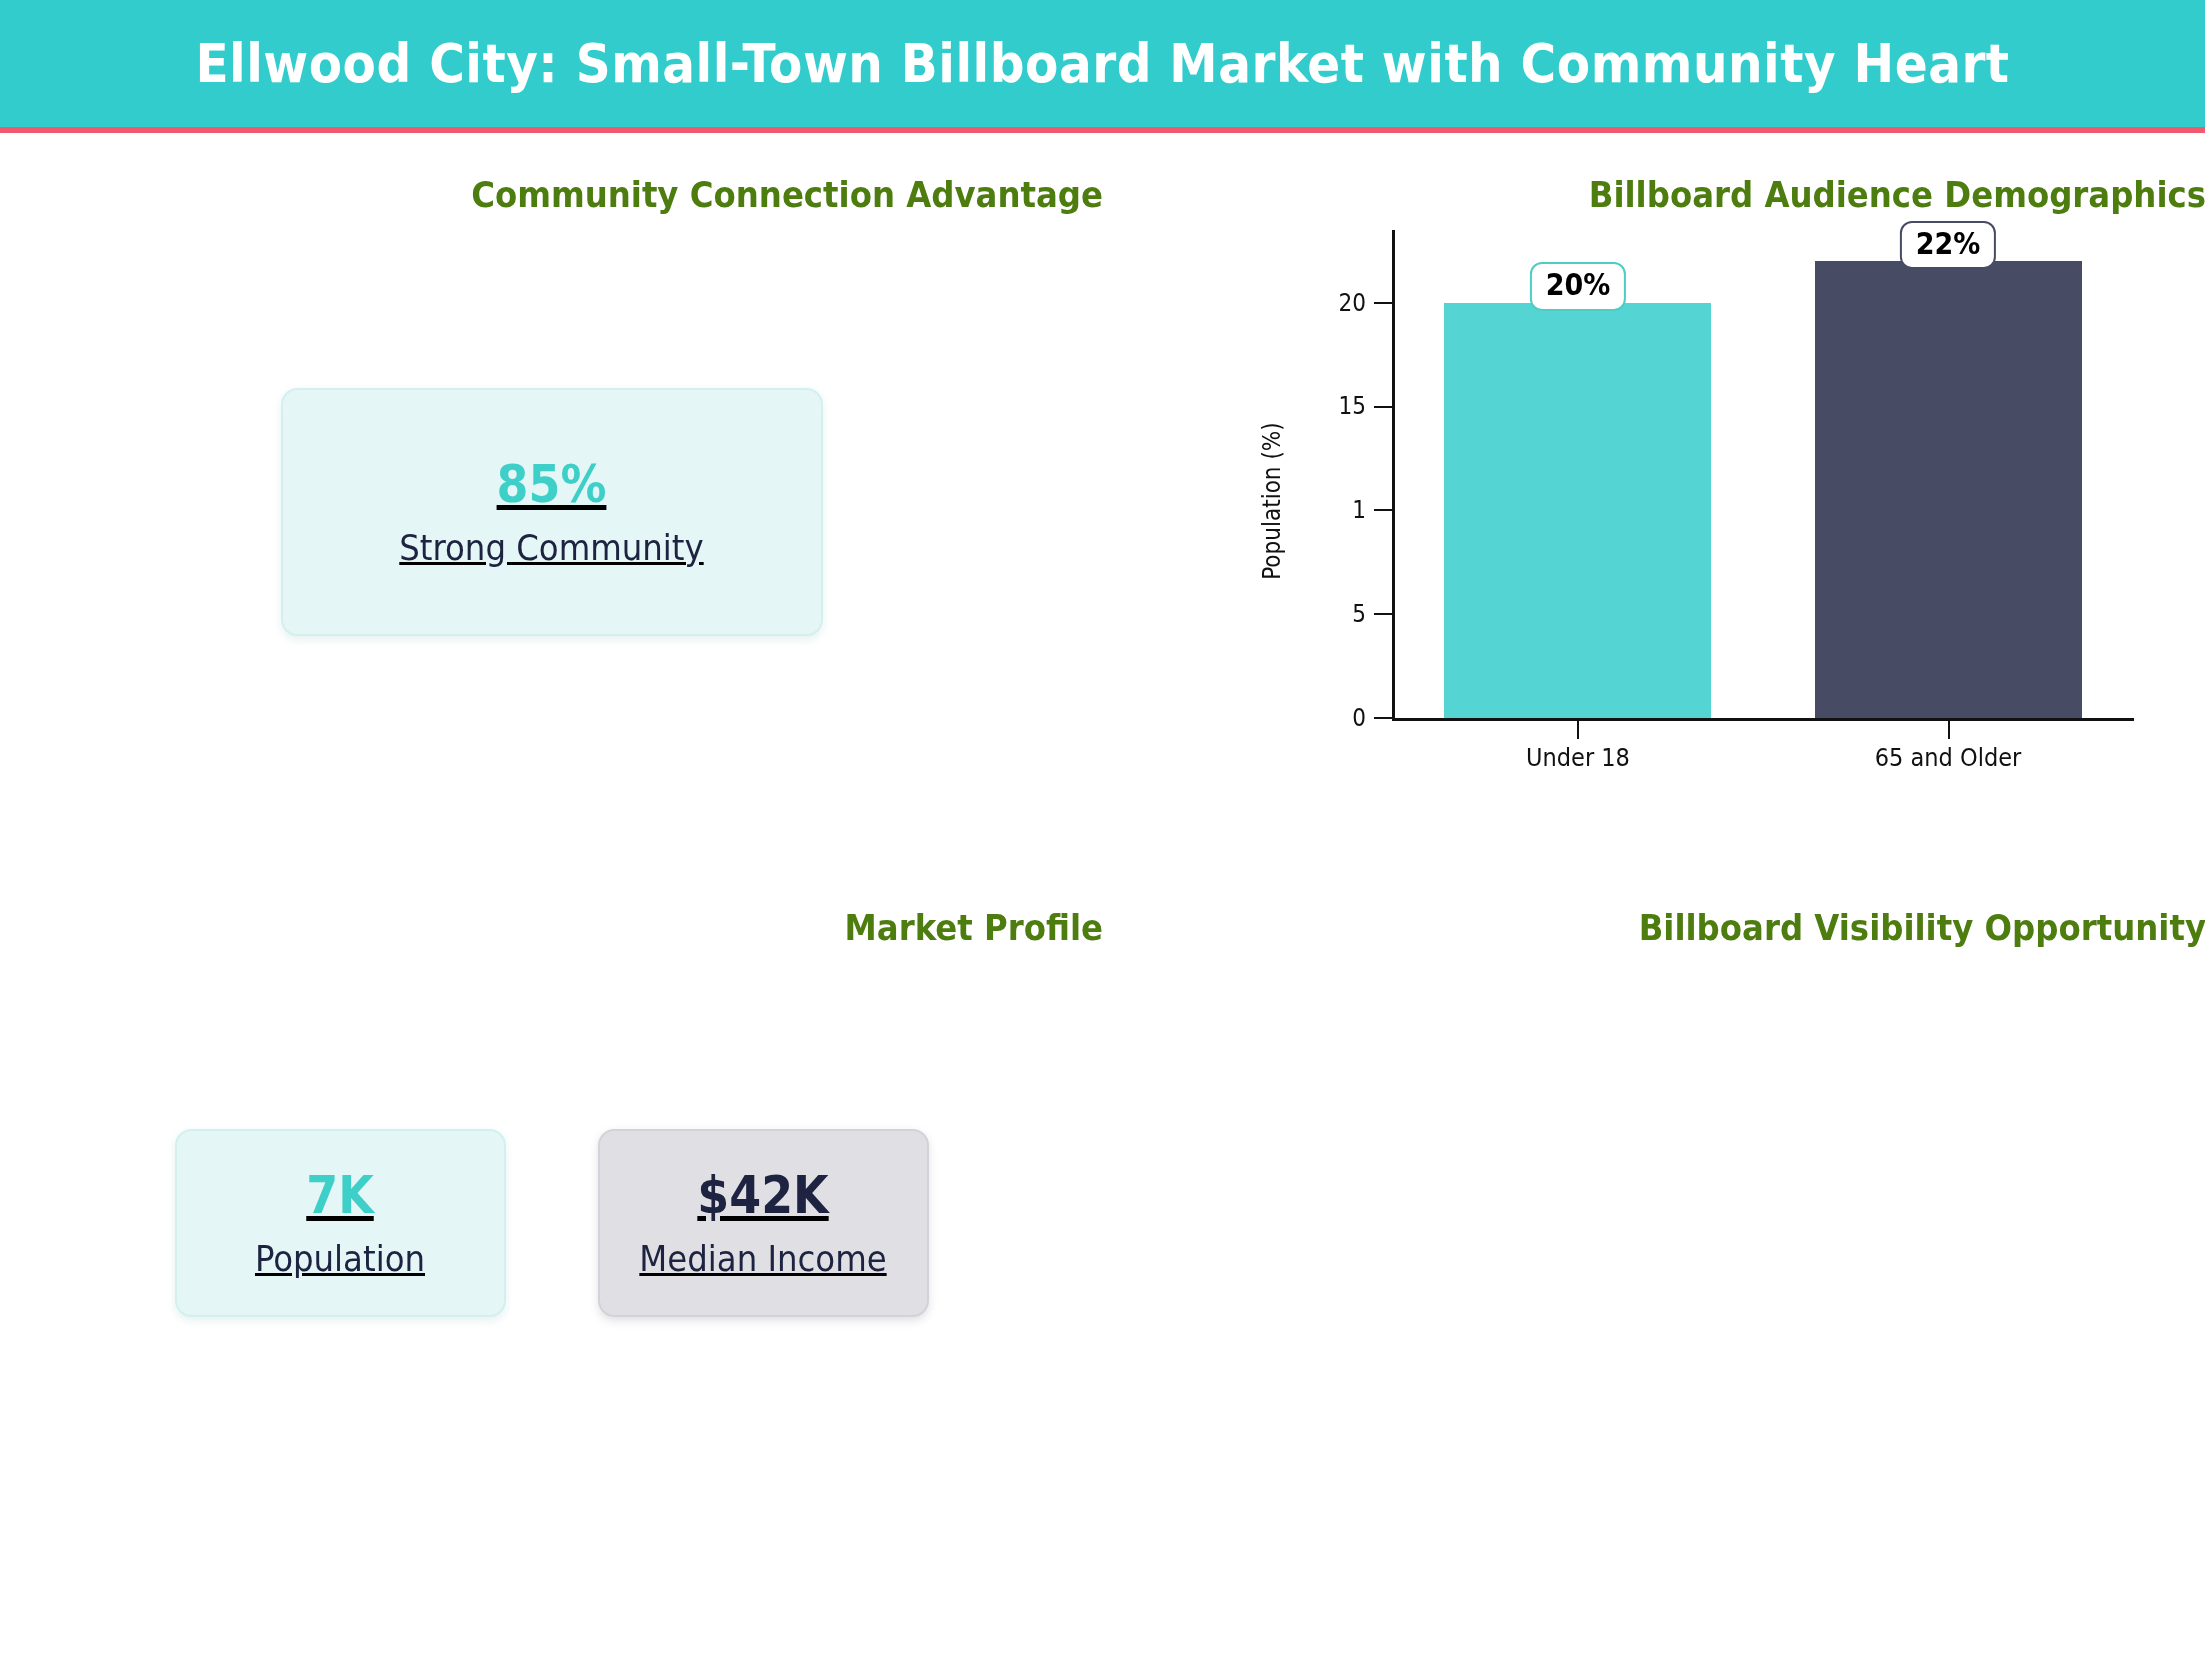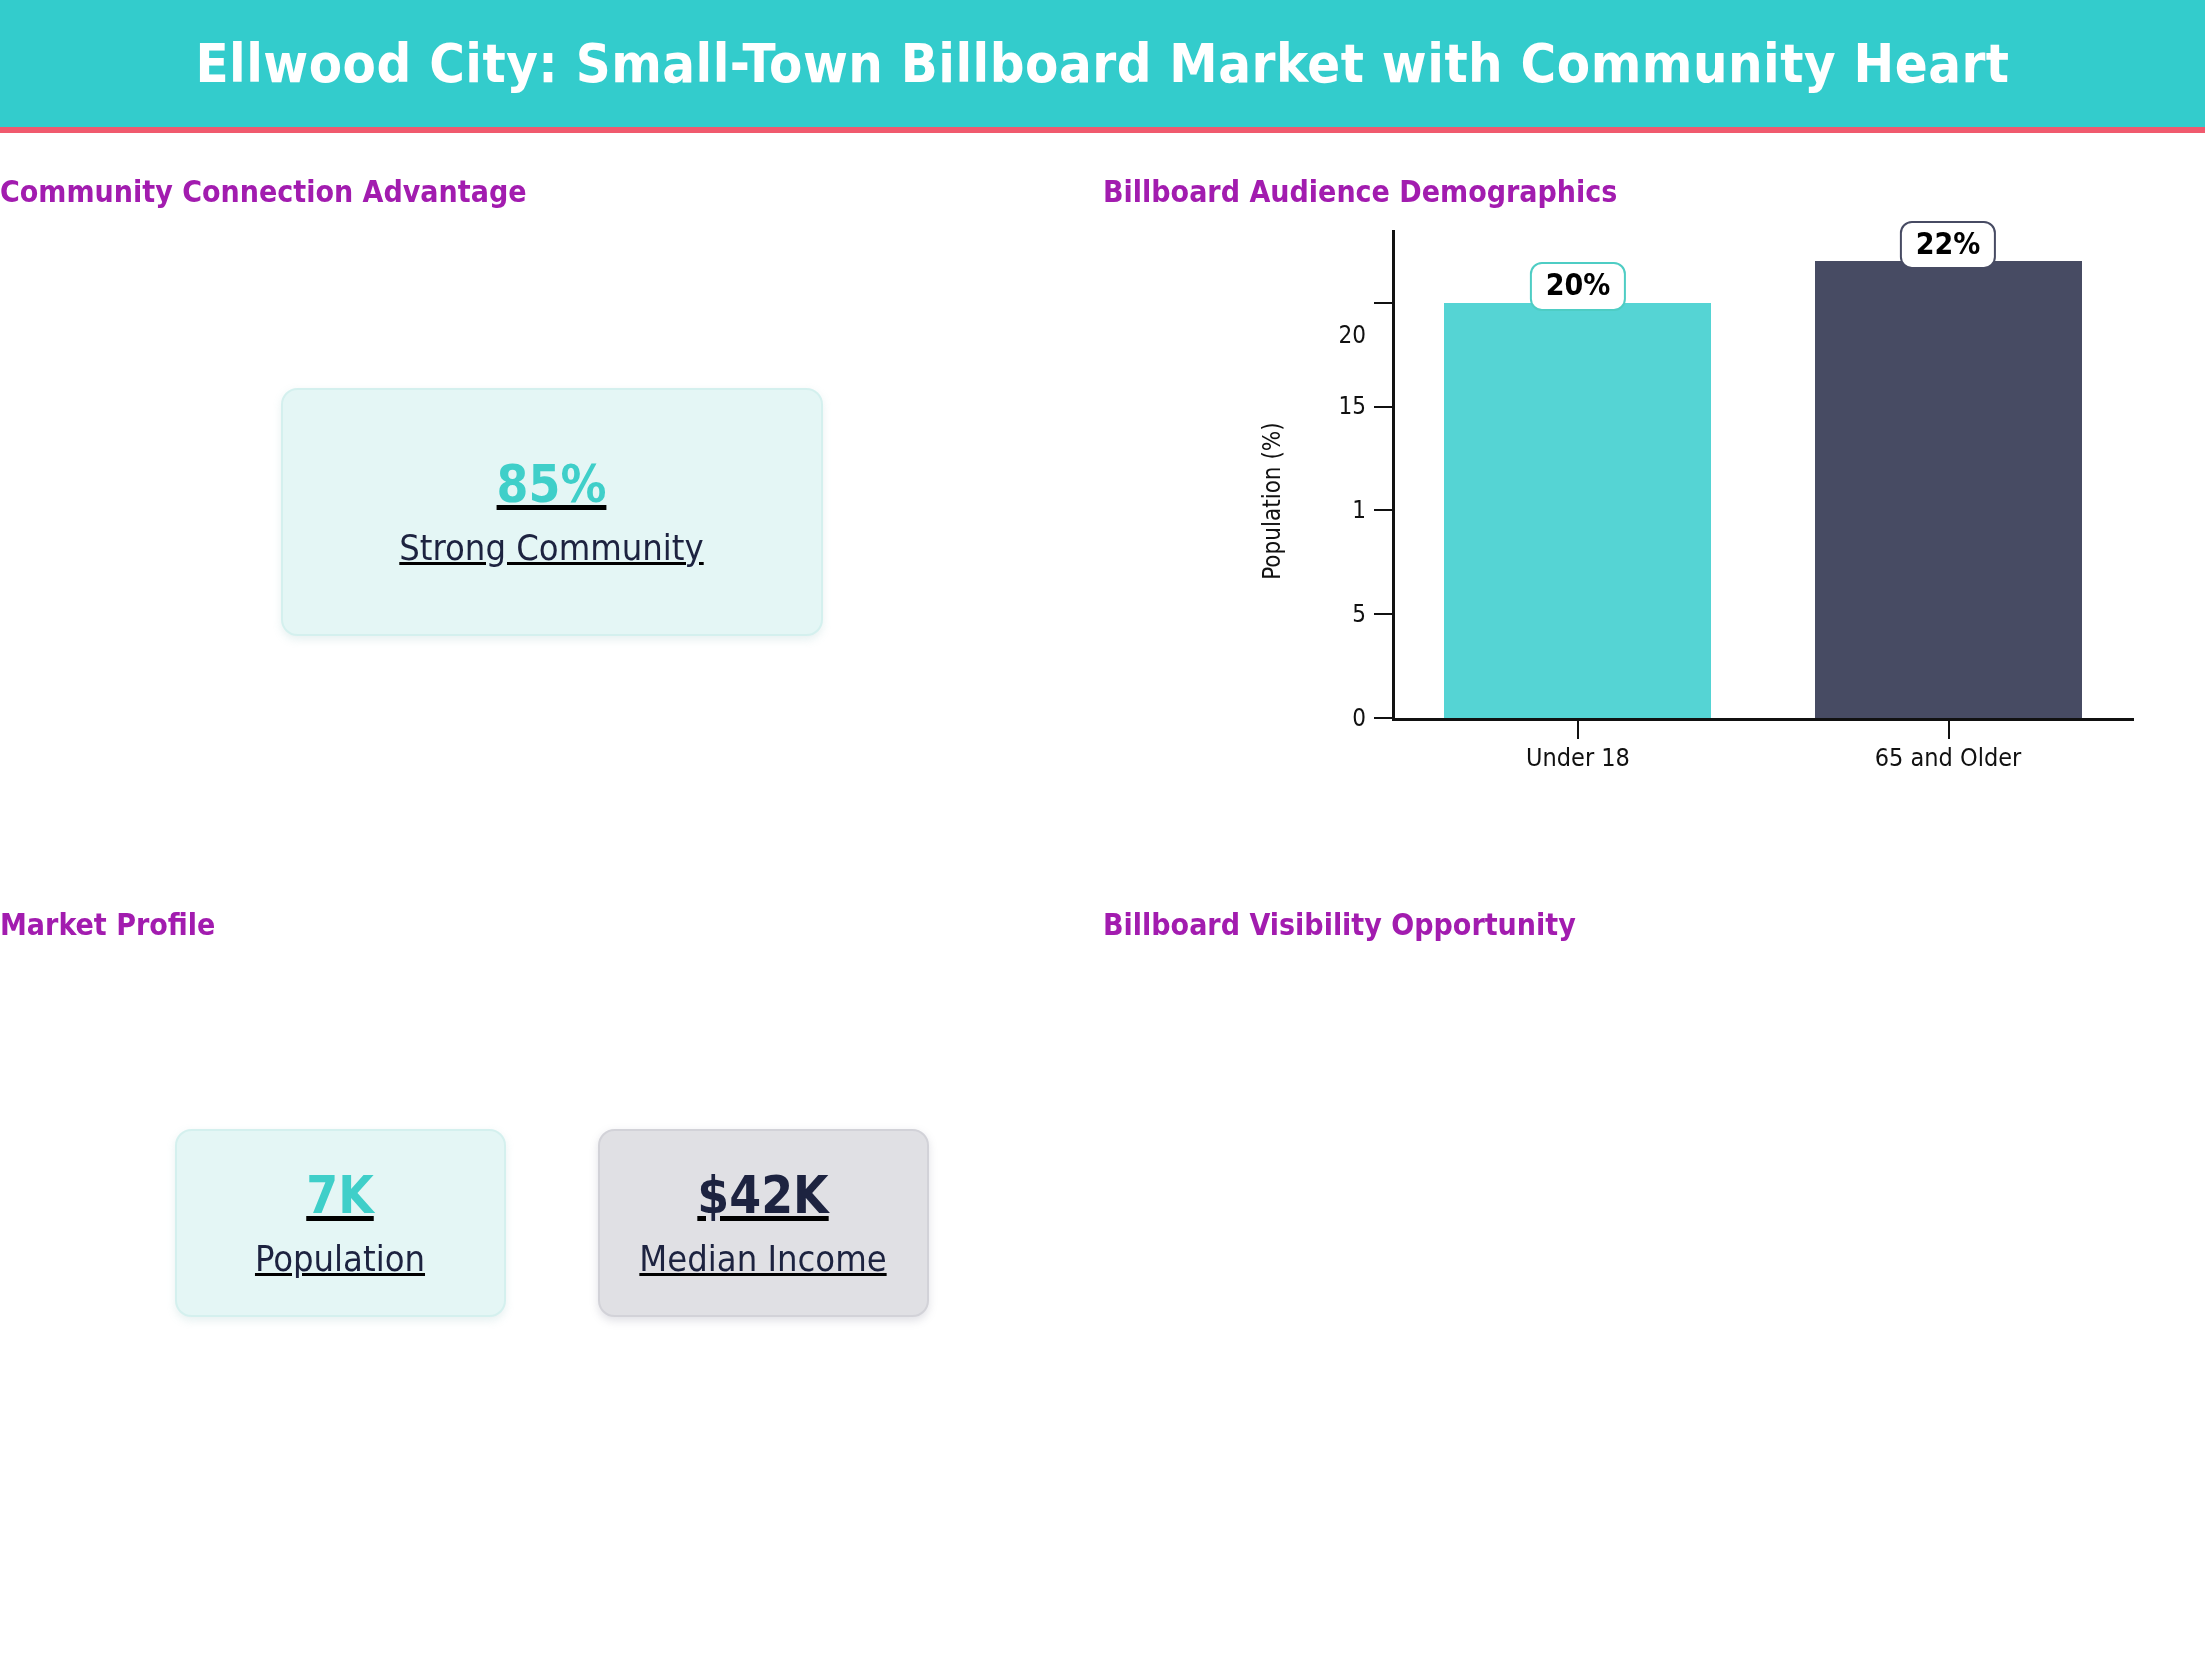--- a/index.html
+++ b/index.html
@@ -52,23 +52,23 @@
   }
   #q-top-left    { left: 0;      top: 133px;  width: 1103px; height: 730px; }
   #q-top-right   { left: 1103px; top: 133px;  width: 1103px; height: 730px; }
   #q-bottom-left { left: 0;      top: 863px; width: 1103px; height: 791px; }
   #q-bottom-right{ left: 1103px; top: 863px; width: 1103px; height: 791px; }
 
   .section-title {
     position: absolute;
     left: 0;
     width: 100%;
-    text-align: left;
-    color: #a21caf;
-    font-size: 30px;
+    text-align: right;
+    color: #4d7c0f;
+    font-size: 36px;
     font-weight: bold;
     font-stretch: condensed;
     white-space: nowrap;
   }
   #q-top-left  .section-title,
   #q-top-right .section-title { top: 41px; }
   #q-bottom-left  .section-title,
   #q-bottom-right .section-title { top: 44px; }
 
   
@@ -252,21 +252,21 @@
         <div id="x-axis-spine"></div>
       <div class="y-tick" style="top: 487px;"></div>
           <div class="y-tick-label" style="top: 488px;">0</div>
           <div class="y-tick" style="top: 383px;"></div>
           <div class="y-tick-label" style="top: 384px;">5</div>
           <div class="y-tick" style="top: 279px;"></div>
           <div class="y-tick-label" style="top: 280px;">1</div>
           <div class="y-tick" style="top: 176px;"></div>
           <div class="y-tick-label" style="top: 176px;">15</div>
           <div class="y-tick" style="top: 72px;"></div>
-          <div class="y-tick-label" style="top: 73px; margin-top: 32px;">20</div>
+          <div class="y-tick-label" style="top: 73px;">20</div>
           <div class="bar" style="left: 139px; width: 267px; height: 415px; background: rgb(85, 212, 212);"></div>
           <div class="x-tick" style="left: 272px;"></div>
           <div class="x-tick-label" style="left: 273px;">Under 18</div>
           <div class="bar-annotation" style="left: 273px; top: 32px; border: 2.8px solid rgb(78, 205, 196);">20%</div>
           <div class="bar" style="left: 510px; width: 267px; height: 457px; background: rgb(71, 75, 99);"></div>
           <div class="x-tick" style="left: 643px;"></div>
           <div class="x-tick-label" style="left: 643px;">65 and Older</div>
           <div class="bar-annotation" style="left: 643px; top: -9.3px; border: 2.8px solid rgb(71, 75, 99);">22%</div>
         </div>
     </div>

